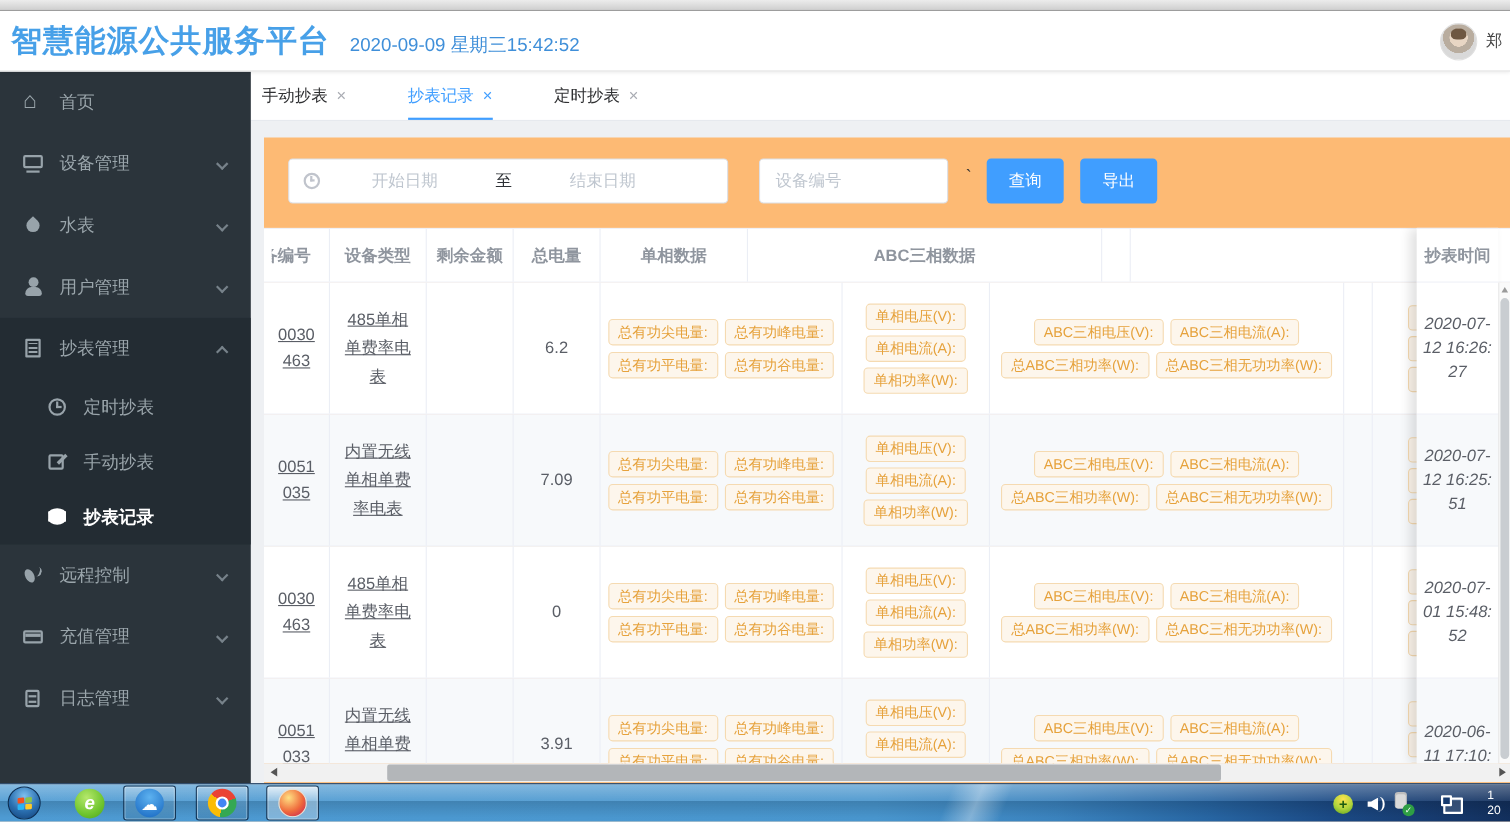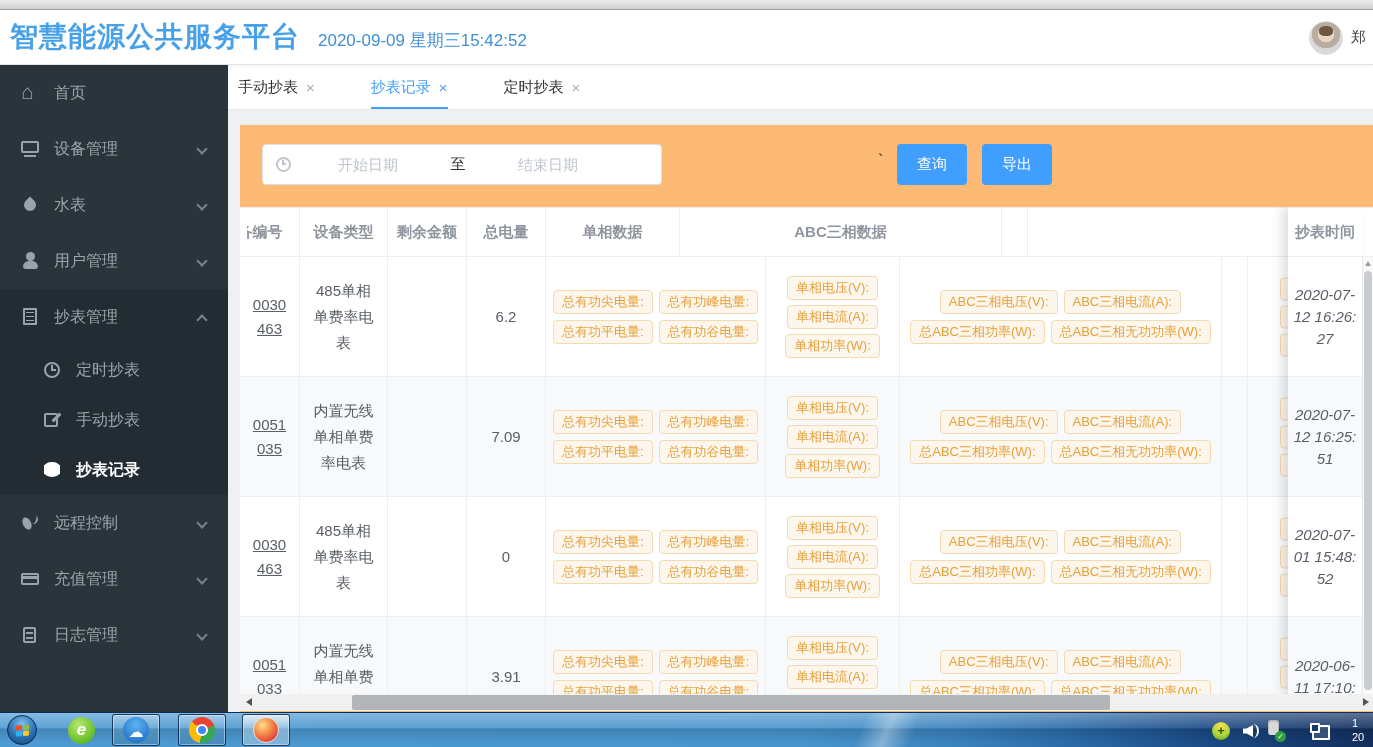--- a/index.html
+++ b/index.html
@@ -103,21 +103,21 @@
   .t-row { display:flex; height:120px; border-bottom:1px solid #ebeef5; background:#fff; }
   .t-row.alt { background:#f7f9fb; }
   .cell { display:flex; align-items:center; justify-content:center; border-right:1px solid #ebeef5;
     font-size:15px; color:#5a5e66; overflow:hidden; text-align:center; }
   .c1 { width:60px; flex:0 0 60px; } .c2 { width:88px; flex:0 0 88px; } .c3 { width:79px; flex:0 0 79px; }
   .c4 { width:79px; flex:0 0 79px; } .c5 { width:220px; flex:0 0 220px; } .c6 { width:134px; flex:0 0 134px; }
   .c7 { width:322px; flex:0 0 322px; } .c8 { width:26px; flex:0 0 26px; } .c9 { flex:1; border-right:none; position:relative; }
   .h1-clip { width:46px; overflow:hidden; white-space:nowrap; }
   .h1-clip span { margin-left:-9px; display:inline-block; }
   .id-wrap { width:40px; word-break:break-all; line-height:24px;text-decoration:underline; }
-  .type-wrap { width:66px; line-height:26px; }
+  .type-wrap { width:66px; line-height:26px;text-decoration:underline; }
   .tags { display:flex; flex-wrap:wrap; justify-content:center; align-items:center; gap:6px 6px; padding:0 6px; }
   .tags.col { flex-direction:column; gap:5px; }
   .tag { display:inline-block; background:#fdf6ec; border:1px solid #f5dab1; color:#e6a23c; font-size:13px;
     line-height:20px; padding:1px 8px; border-radius:4px; white-space:nowrap; }
   .stubs { position:absolute; left:32px; top:50%; transform:translateY(-50%); display:flex; flex-direction:column; gap:5px; }
   .stubs i { display:block; width:20px; height:23px; background:#fdf6ec; border:1px solid #f5dab1; border-radius:4px; }
 
   
   .fixed-col { position:absolute; top:0; left:1048px; width:74px; height:487px; background:#fff; z-index:3;
     box-shadow:-6px 0 10px rgba(0,0,0,.12); }
@@ -282,20 +282,21 @@
 <div class="content">
   <div class="panel">
 
     <div class="filters">
       <div class="daterange">
         <span class="clk"></span>
         <input type="text" placeholder="开始日期" style="">
         <span class="range-sep">至</span>
         <input type="text" placeholder="结束日期" style="">
       </div>
+      <input type="text" class="device-input" placeholder="设备编号" style="">
       <span class="stray">`</span>
       <button class="btn btn-query">查询</button>
       <button class="btn btn-export">导出</button>
     </div>
 
     <div class="table">
       <div class="t-head">
         <div class="h-cell c1">
           <div class="h1-clip"><span>备编号</span></div>
         </div>

